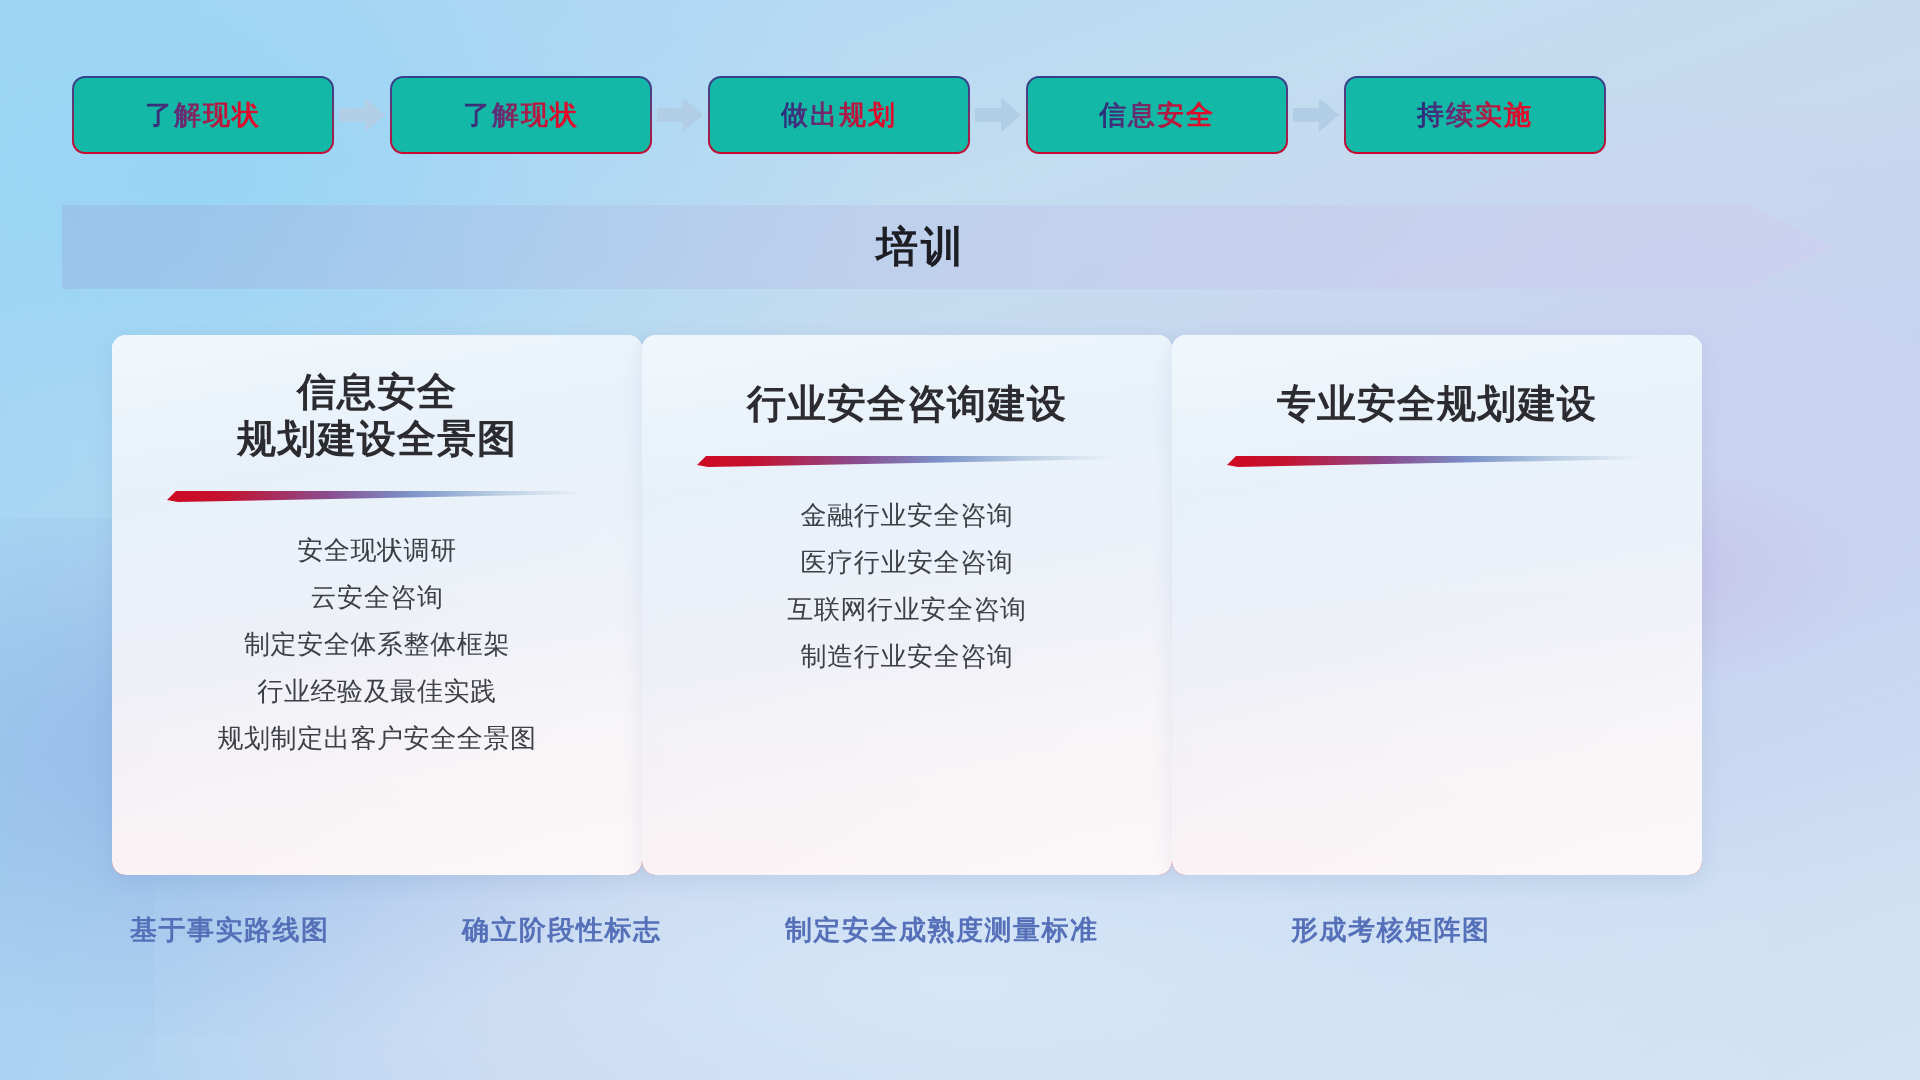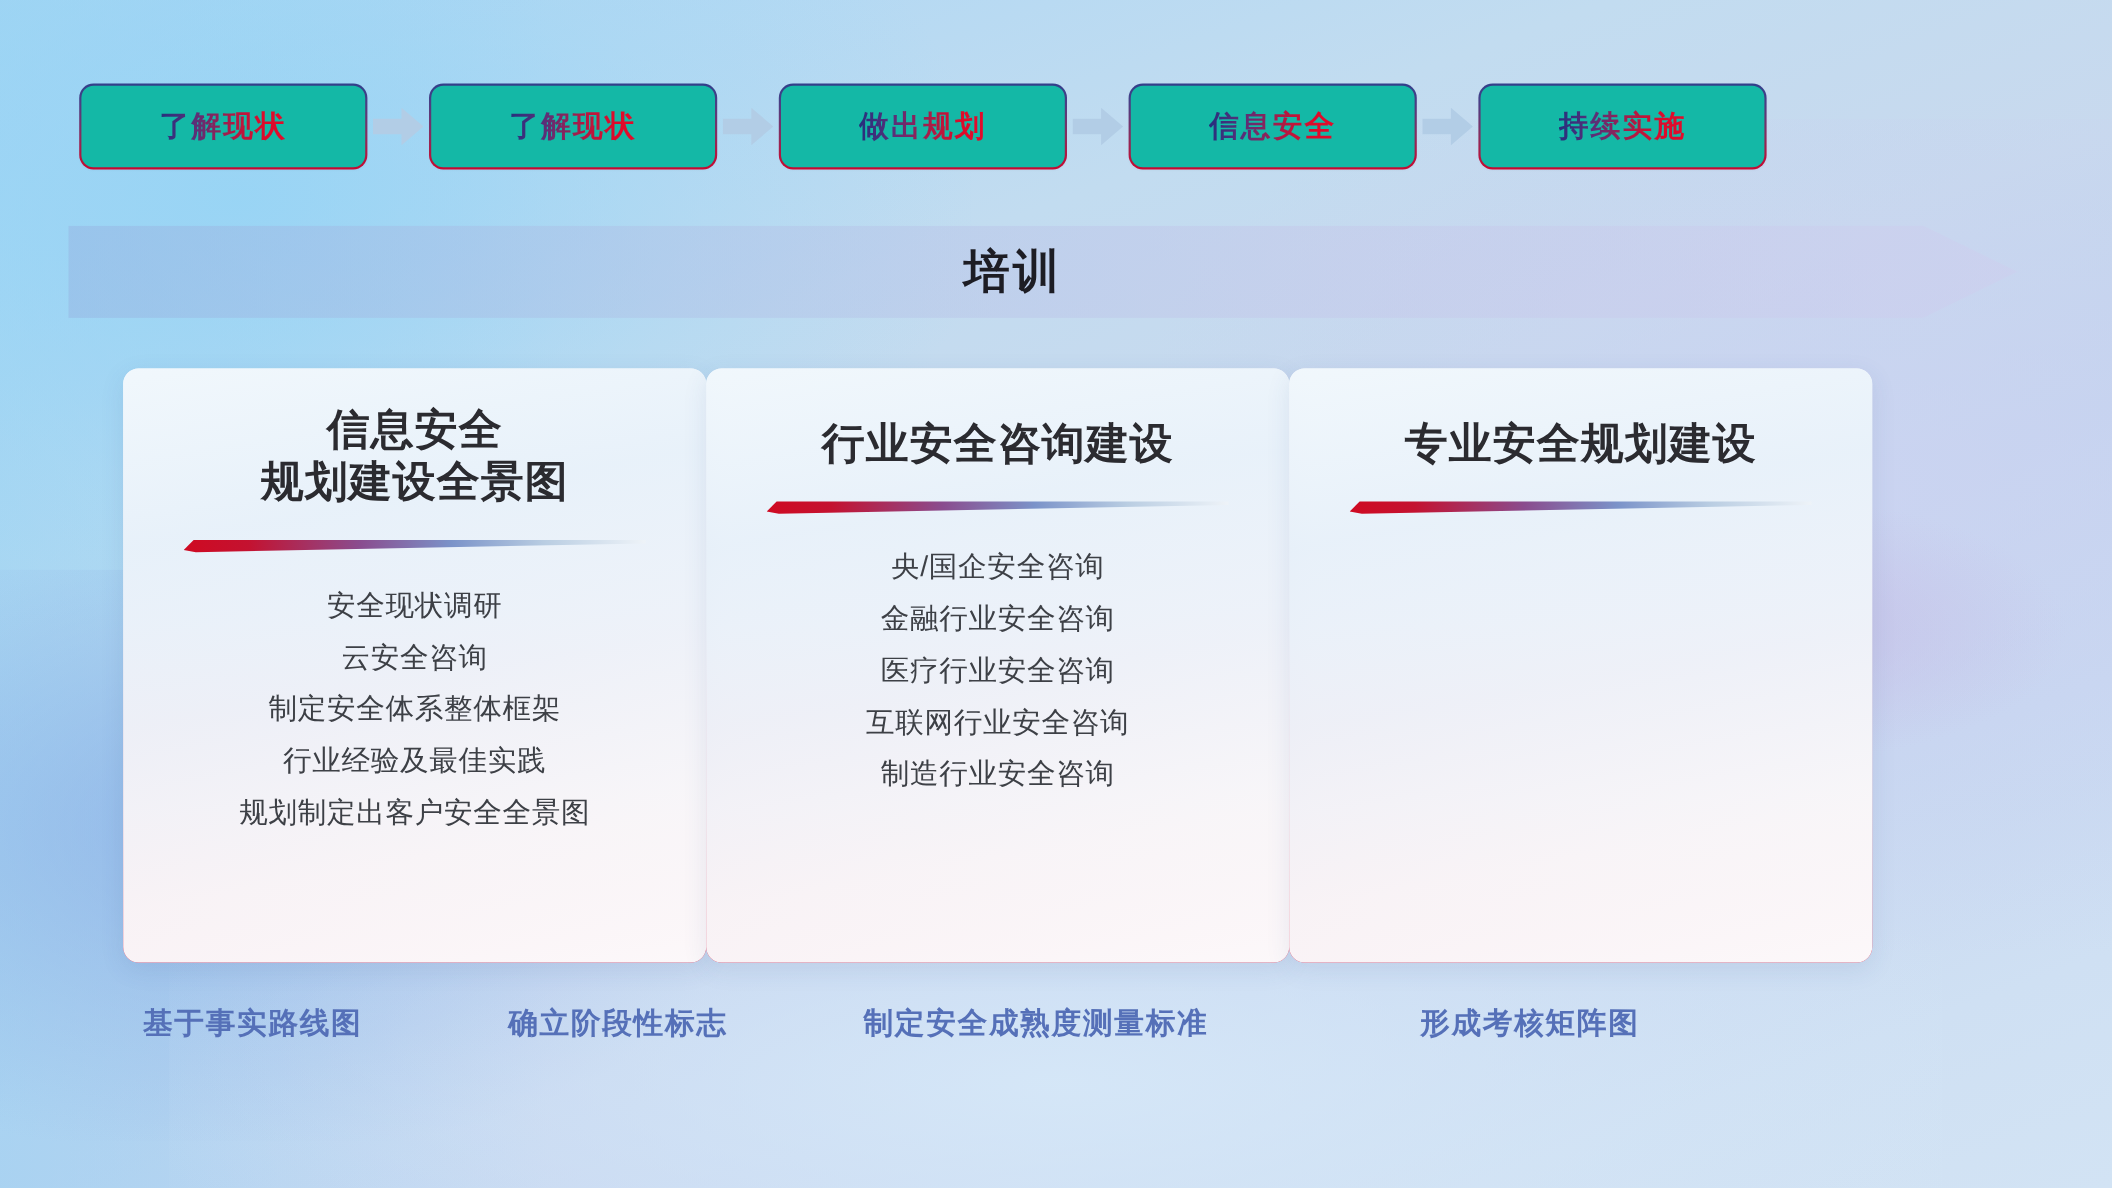--- a/index.html
+++ b/index.html
@@ -277,21 +277,20 @@
               <stop offset="38%" stop-color="#8a4c8e"></stop>
               <stop offset="58%" stop-color="#7b93c9"></stop>
               <stop offset="78%" stop-color="#b9cde2"></stop>
               <stop offset="100%" stop-color="#eef3f8"></stop>
             </linearGradient>
           </defs>
           <path d="M0 11 L9 2 L420 2 L420 5 L11 13 Z" fill="url(#dg2)"></path>
         </svg>
       </div>
       <ul class="card-list">
-        <li>央/国企安全咨询</li>
         <li>金融行业安全咨询</li>
         <li>医疗行业安全咨询</li>
         <li>互联网行业安全咨询</li>
         <li>制造行业安全咨询</li>
       </ul>
     </div>
 
     <div class="card three">
       <div class="card-title">
         <div>专业安全规划建设</div>

